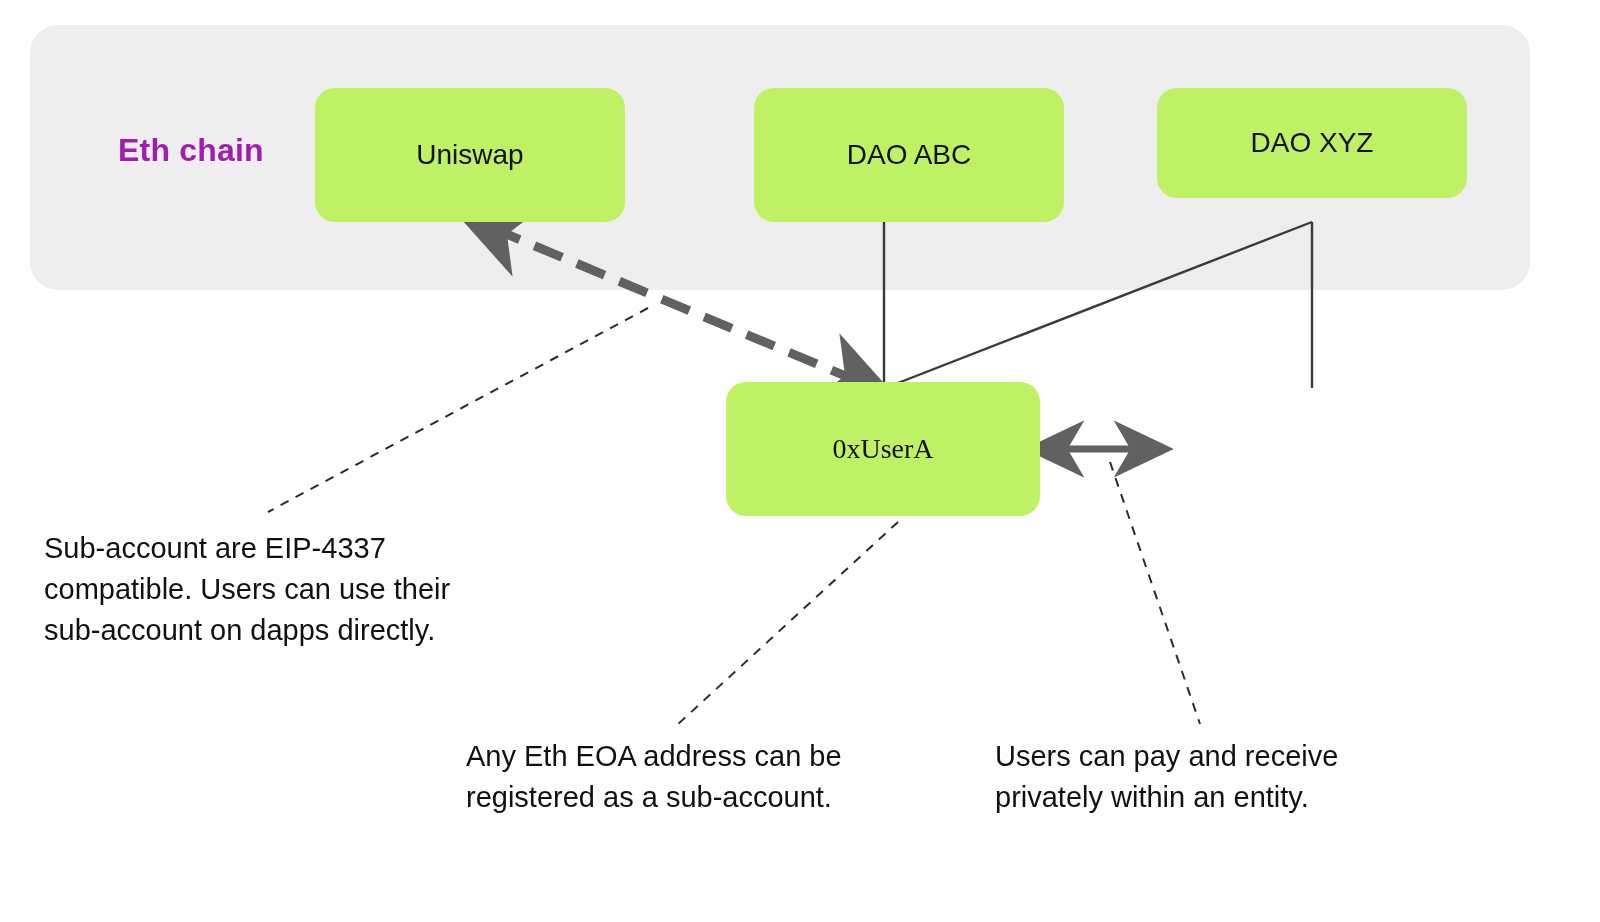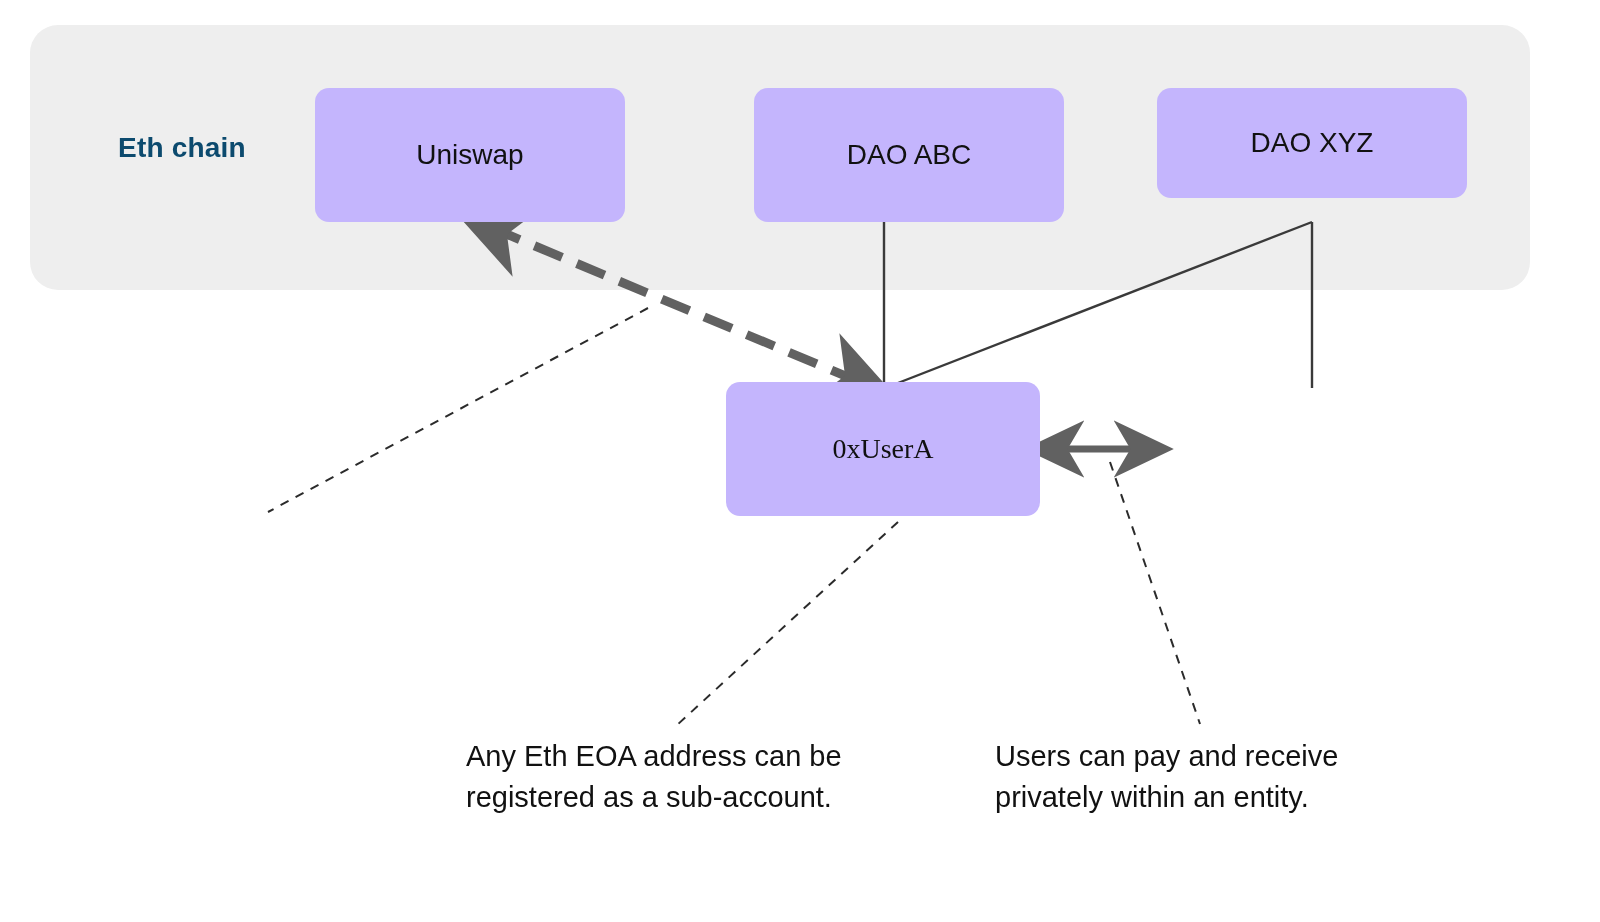--- a/index.html
+++ b/index.html
@@ -33,30 +33,30 @@
     top: 25px;
     width: 1500px;
     height: 265px;
     background: #eeeeee;
     border-radius: 28px;
   }
   .chain-label {
     position: absolute;
     left: 118px;
     top: 132px;
-    font-size: 28px;
+    font-size: 32px;
     font-weight: bold;
     letter-spacing: 0.2px;
-    color: #0c4a6e;
+    color: #a21caf;
     white-space: nowrap;
   }
   .node {
     position: absolute;
-    background: #c4b5fd;
-    border-radius: 14px;
+    background: #bef264;
+    border-radius: 20px;
     display: flex;
     align-items: center;
     justify-content: center;
     font-size: 28px;
     color: #111111;
     white-space: nowrap;
   }
   .node-uniswap { left: 315px; top: 88px;  width: 310px; height: 134px; }
   .node-daoabc  { left: 754px; top: 88px;  width: 310px; height: 134px; }
   .node-daoxyz  { left: 1157px; top: 88px; width: 310px; height: 110px; }
@@ -111,18 +111,19 @@
 
   <div class="node node-uniswap">Uniswap</div>
 
   <div class="node node-daoabc">DAO ABC</div>
 
   <div class="node node-daoxyz">DAO XYZ</div>
 
   <div class="node node-usera">0xUserA</div>
 
 
+  <div class="annotation ann-subaccount">Sub-account are EIP-4337 compatible. Users can use their sub-account on dapps directly.</div>
 
   <div class="annotation ann-eoa">Any Eth EOA address can be registered as a sub-account.</div>
 
   <div class="annotation ann-privacy">Users can pay and receive privately within an entity.</div>
 
 </div>
 
 </body></html>

